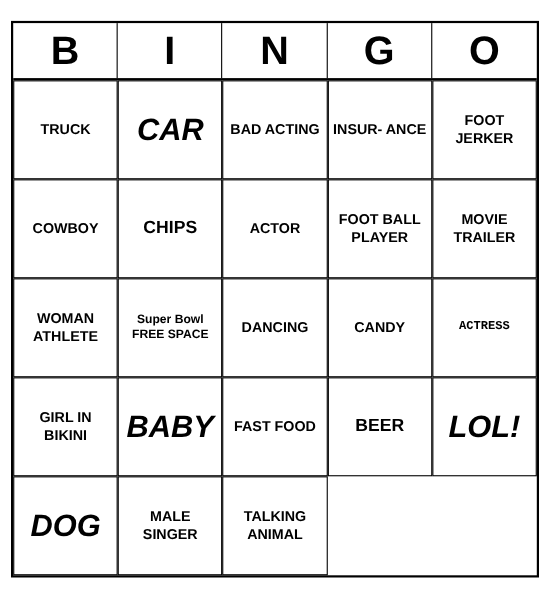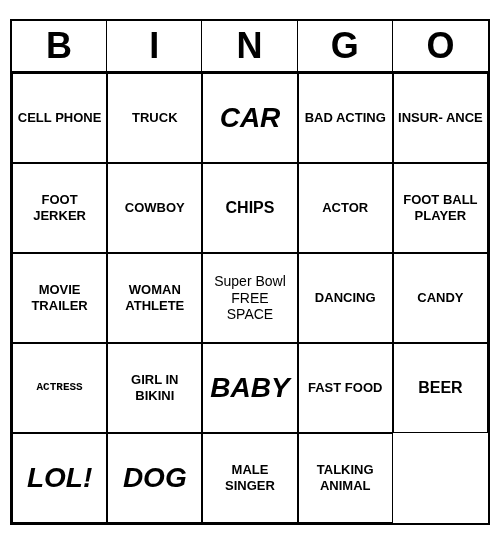--- a/index.html
+++ b/index.html
@@ -51,41 +51,40 @@
       word-break: break-word;
     }
     .bingo-cell.large-text {
       font-size: 28px;
       font-style: italic;
     }
     .bingo-cell.medium-text {
       font-size: 16px;
     }
     .bingo-cell.free-space {
-      font-size: 14px;
-      font-weight: normal;
+      font-size: 11px;
+      font-weight: bold;
     }
     .bingo-cell.small-text {
       font-size: 11px;
       font-family: Liberation Mono, monospace;
     }
   </style>
 </head>
 <body>
 
 <div class="bingo-card">
   <div class="bingo-header">
   <div class="bingo-header-cell">B</div>
       <div class="bingo-header-cell">I</div>
       <div class="bingo-header-cell">N</div>
       <div class="bingo-header-cell">G</div>
       <div class="bingo-header-cell">O</div>
     </div>
   <div class="bingo-grid">
-  <div class="bingo-cell">CELL PHONE</div>
       <div class="bingo-cell">TRUCK</div>
       <div class="bingo-cell large-text">CAR</div>
       <div class="bingo-cell">BAD ACTING</div>
       <div class="bingo-cell">INSUR- ANCE</div>
       <div class="bingo-cell">FOOT JERKER</div>
       <div class="bingo-cell">COWBOY</div>
       <div class="bingo-cell medium-text">CHIPS</div>
       <div class="bingo-cell">ACTOR</div>
       <div class="bingo-cell">FOOT BALL PLAYER</div>
       <div class="bingo-cell">MOVIE TRAILER</div>

